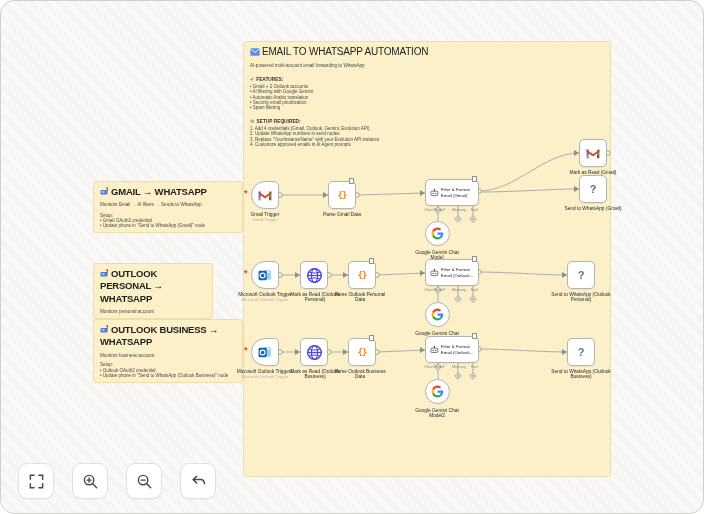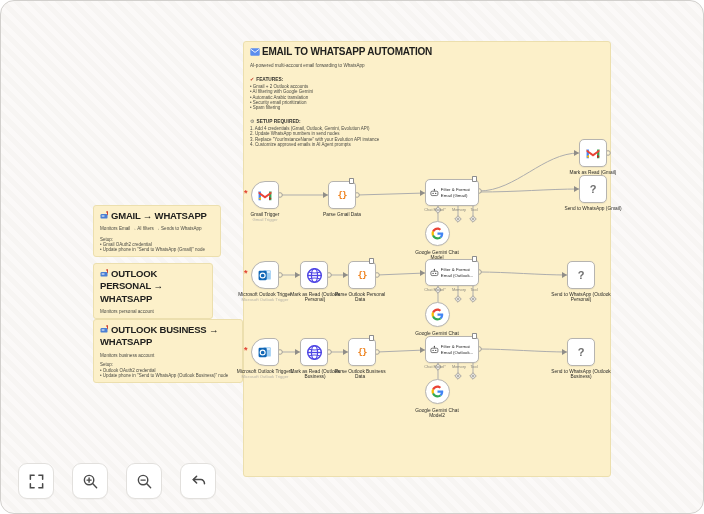--- a/index.html
+++ b/index.html
@@ -1,19 +1,19 @@
 <!DOCTYPE html>
 <html><head>
 <meta charset="utf-8">
 <style>
   html,body{margin:0;padding:0;background:#ffffff;font-family:"Liberation Sans","DejaVu Sans",sans-serif;}
   .frame{position:relative;width:704px;height:514px;border:1.5px solid #d2d0cd;border-radius:14px;overflow:hidden;box-sizing:border-box;
     background:repeating-linear-gradient(45deg,#f7f5f3 0px,#f7f5f3 5px,#fbf9f8 5px,#fbf9f8 10px);}
   .sticky{position:absolute;background:#fcf0c9;border:1px solid #ecdfae;border-radius:3px;box-sizing:border-box;padding:4px 6px;color:#3a3a3a;}
-  .sticky h1{margin:0;font-size:10px;font-weight:bold;color:#20201e;letter-spacing:-0.2px;line-height:1.25;}
+  .sticky h1{margin:0;font-size:10px;font-weight:normal;color:#20201e;letter-spacing:-0.2px;line-height:1.25;}
   .sticky h2{margin:0;font-size:9.5px;font-weight:bold;color:#20201e;letter-spacing:-0.2px;line-height:1.3;}
   .s-body{font-size:4.6px;line-height:1.25;color:#4a4a44;margin-top:4px;}
   .s-head{font-size:4.8px;color:#33322e;margin-top:8px;font-weight:bold;}
   .s-line{font-size:4.5px;line-height:5.2px;color:#4a4a44;}
   .s-list{margin-top:2px;}
   .icon-inline{display:inline-block;vertical-align:-1px;margin-right:2px;}
   .check{color:#c2402e;font-size:5px;margin-right:2px;}
   .gear{color:#6b6b66;font-size:5px;margin-right:2px;}
   .wires{position:absolute;left:0;top:0;pointer-events:none;}
   .node{position:absolute;width:28px;height:28px;background:#ffffff;border:1px solid #b6b4b0;border-radius:5px;
@@ -61,21 +61,21 @@
       <span class="gear">⚙</span><span>SETUP REQUIRED:</span>
     </div>
     <div class="s-list">
       <div class="s-line">1. Add 4 credentials (Gmail, Outlook, Gemini, Evolution API)</div>
       <div class="s-line">2. Update WhatsApp numbers in send nodes</div>
       <div class="s-line">3. Replace "YourInstanceName" with your Evolution API instance</div>
       <div class="s-line">4. Customize approved emails in AI Agent prompts</div>
     </div>
   </div>
 
-  <div class="sticky" style="left:92px;top:180px;width:128px;height:52px;margin-top:24px;">
+  <div class="sticky" style="left:92px;top:180px;width:150px;height:52px;">
     <h2>
       <svg class="icon-inline" width="9" height="9" viewBox="0 0 9 9">
         <rect x="0.5" y="3" width="7" height="4.6" rx="1.2" fill="#4a7fd4"></rect>
         <rect x="1.6" y="4.4" width="3" height="1" rx="0.4" fill="#ffffff"></rect>
         <rect x="7" y="0.5" width="0.9" height="3.4" fill="#c9352b"></rect>
         <rect x="6" y="0.5" width="2" height="1" fill="#c9352b"></rect>
       </svg><span>GMAIL → WHATSAPP</span>
     </h2>
     <div class="s-body">Monitors Email → AI filters → Sends to WhatsApp</div>
     <div class="s-line" style="margin-top:5px;">Setup:</div>

